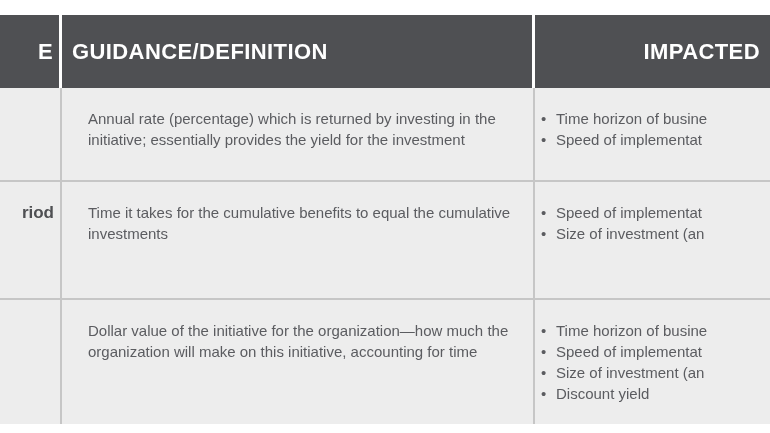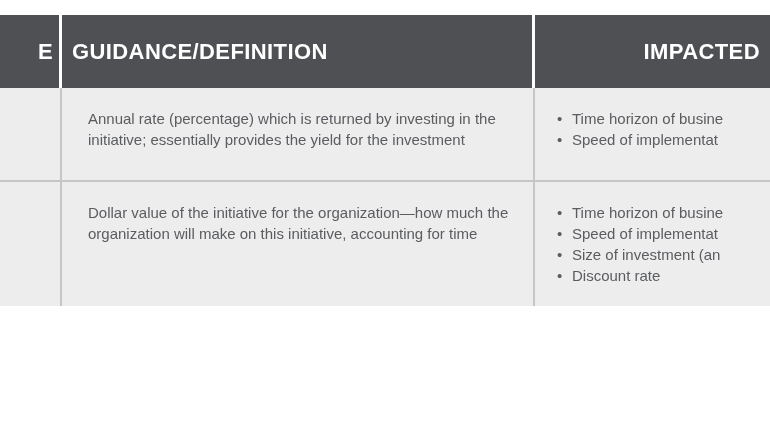--- a/index.html
+++ b/index.html
@@ -71,21 +71,21 @@
     padding: 20px 24px 20px 24px;
     box-sizing: border-box;
     border-right: 2px solid #c6c6c6;
     border-bottom: 2px solid #c6c6c6;
   }
   tbody tr:last-child td {
     border-bottom: none;
   }
   tbody td.col-impacted {
     border-right: none;
-    padding-left: 20px;
+    padding-left: 4px;
     overflow: hidden;
   }
 
   tbody td.col-measure {
     font-weight: bold;
     color: #4f5053;
     font-size: 17px;
     text-align: right;
     padding-right: 6px;
     padding-left: 0;
@@ -164,31 +164,45 @@
         <td class="col-guidance">
           <span class="guidance-body">Annual rate (percentage) which is returned by investing in the initiative; essentially provides the yield for the investment</span>
         </td>
         <td class="col-impacted">
           <ul class="bullets">
             <li>Time horizon of busine</li>
             <li>Speed of implementat</li>
           </ul>
         </td>
       </tr>
+      <tr class="row-1">
+        <td class="col-measure">
+          <span class="measure-text">riod</span>
+        </td>
+        <td class="col-guidance">
+          <span class="guidance-body">Time it takes for the cumulative benefits to equal the cumulative investments</span>
+        </td>
+        <td class="col-impacted">
+          <ul class="bullets">
+            <li>Speed of implementat</li>
+            <li>Size of investment (an</li>
+          </ul>
+        </td>
+      </tr>
       <tr class="row-2">
         <td class="col-measure">
           <span class="measure-text"></span>
         </td>
         <td class="col-guidance">
           <span class="guidance-body">Dollar value of the initiative for the organization—how much the organization will make on this initiative, accounting for time</span>
         </td>
         <td class="col-impacted">
           <ul class="bullets">
             <li>Time horizon of busine</li>
             <li>Speed of implementat</li>
             <li>Size of investment (an</li>
-            <li>Discount rate</li>
+            <li>Discount yield</li>
           </ul>
         </td>
       </tr>
     </tbody>
   </table>
 </div>
 
 </body></html>

